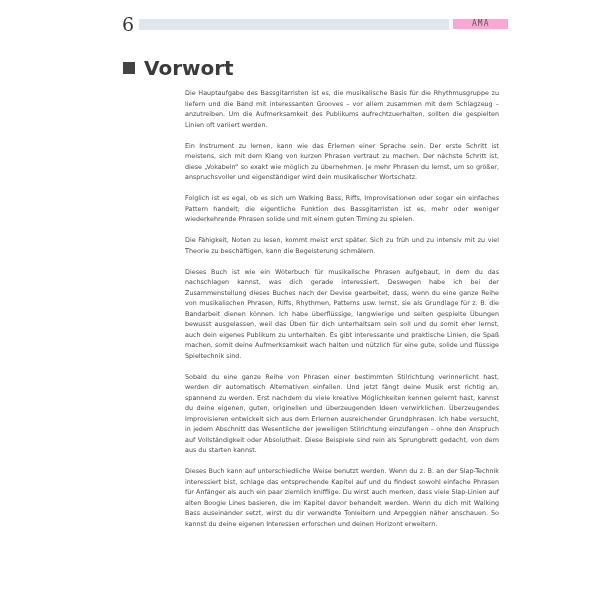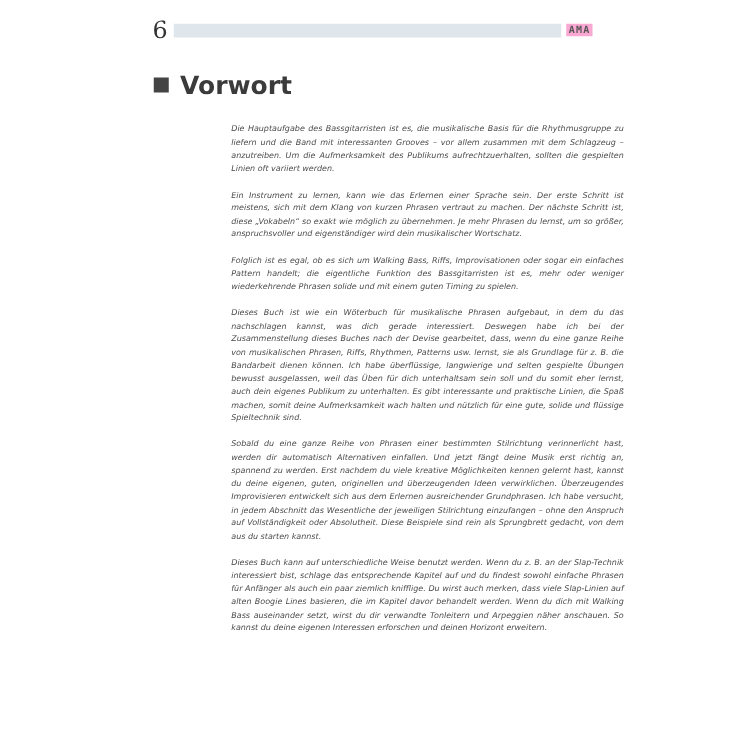--- a/index.html
+++ b/index.html
@@ -1,39 +1,40 @@
 <!DOCTYPE html>
 <html><head>
   <meta charset="utf-8">
   <style>
     html, body { margin: 0; padding: 0; background: #ffffff; }
     body { width: 600px; height: 600px; position: relative; overflow: hidden; font-family: "DejaVu Sans", sans-serif; color: #3a3a3a; }
     .header { position: absolute; top: 14px; left: 122px; width: 360px; height: 20px; }
     .page-num { position: absolute; left: 0; top: 0; font-family: "DejaVu Serif", serif; font-size: 19px; color: #333; line-height: 20px; }
     .hbar { position: absolute; left: 17px; top: 5px; width: 310px; height: 11px; background: #dfe6ec; }
-    .logo { position: absolute; left: 331px; top: 5px; font-family: "DejaVu Sans Mono", monospace; font-size: 8px; font-weight: bold; letter-spacing: 1px; color: #555; background: #f9a8d4; padding: 0 2px; line-height: 10px; }
+    .logo { position: absolute; left: 331px; top: 5px; font-family: "DejaVu Sans Mono", monospace; font-size: 8px; font-weight: normal; letter-spacing: 1px; color: #555; background: #f9a8d4; padding: 0 19px; line-height: 10px; }
     .title { position: absolute; left: 123px; top: 56px; font-size: 20px; font-weight: bold; color: #3b3b3b; line-height: 24px; display: flex; align-items: center; }
     .title .sq { display: inline-block; width: 12px; height: 12px; background: #444; margin-right: 9px; }
-    .body { position: absolute; left: 185px; top: 98px; width: 314px; font-size: 6.4px; line-height: 10.5px; color: #4a4a4a; text-align: justify; font-style: italic; }
+    .body { position: absolute; left: 185px; top: 88px; width: 314px; font-size: 6.4px; line-height: 10.5px; color: #4a4a4a; text-align: justify; }
     .body p { margin: 0 0 10.5px 0; }
   </style>
 </head>
 <body>
 
 <div class="header">
   <span class="page-num">6</span>
   <div class="hbar"></div>
   <span class="logo">AMA</span>
 </div>
 
 <div class="title">
   <span class="sq"></span>
   <span>Vorwort</span>
 </div>
 
 <div class="body">
   <p>Die Hauptaufgabe des Bassgitarristen ist es, die musikalische Basis für die Rhythmusgruppe zu liefern und die Band mit interessanten Grooves – vor allem zusammen mit dem Schlagzeug – anzutreiben. Um die Aufmerksamkeit des Publikums aufrechtzuerhalten, sollten die gespielten Linien oft variiert werden.</p>
   <p>Ein Instrument zu lernen, kann wie das Erlernen einer Sprache sein. Der erste Schritt ist meistens, sich mit dem Klang von kurzen Phrasen vertraut zu machen. Der nächste Schritt ist, diese „Vokabeln“ so exakt wie möglich zu übernehmen. Je mehr Phrasen du lernst, um so größer, anspruchsvoller und eigenständiger wird dein musikalischer Wortschatz.</p>
   <p>Folglich ist es egal, ob es sich um Walking Bass, Riffs, Improvisationen oder sogar ein einfaches Pattern handelt; die eigentliche Funktion des Bassgitarristen ist es, mehr oder weniger wiederkehrende Phrasen solide und mit einem guten Timing zu spielen.</p>
+  <p>Die Fähigkeit, Noten zu lesen, kommt meist erst später. Sich zu früh und zu intensiv mit zu viel Theorie zu beschäftigen, kann die Begeisterung schmälern.</p>
   <p>Dieses Buch ist wie ein Wöterbuch für musikalische Phrasen aufgebaut, in dem du das nachschlagen kannst, was dich gerade interessiert. Deswegen habe ich bei der Zusammenstellung dieses Buches nach der Devise gearbeitet, dass, wenn du eine ganze Reihe von musikalischen Phrasen, Riffs, Rhythmen, Patterns usw. lernst, sie als Grundlage für z. B. die Bandarbeit dienen können. Ich habe überflüssige, langwierige und selten gespielte Übungen bewusst ausgelassen, weil das Üben für dich unterhaltsam sein soll und du somit eher lernst, auch dein eigenes Publikum zu unterhalten. Es gibt interessante und praktische Linien, die Spaß machen, somit deine Aufmerksamkeit wach halten und nützlich für eine gute, solide und flüssige Spieltechnik sind.</p>
   <p>Sobald du eine ganze Reihe von Phrasen einer bestimmten Stilrichtung verinnerlicht hast, werden dir automatisch Alternativen einfallen. Und jetzt fängt deine Musik erst richtig an, spannend zu werden. Erst nachdem du viele kreative Möglichkeiten kennen gelernt hast, kannst du deine eigenen, guten, originellen und überzeugenden Ideen verwirklichen. Überzeugendes Improvisieren entwickelt sich aus dem Erlernen ausreichender Grundphrasen. Ich habe versucht, in jedem Abschnitt das Wesentliche der jeweiligen Stilrichtung einzufangen – ohne den Anspruch auf Vollständigkeit oder Absolutheit. Diese Beispiele sind rein als Sprungbrett gedacht, von dem aus du starten kannst.</p>
   <p>Dieses Buch kann auf unterschiedliche Weise benutzt werden. Wenn du z. B. an der Slap-Technik interessiert bist, schlage das entsprechende Kapitel auf und du findest sowohl einfache Phrasen für Anfänger als auch ein paar ziemlich knifflige. Du wirst auch merken, dass viele Slap-Linien auf alten Boogie Lines basieren, die im Kapitel davor behandelt werden. Wenn du dich mit Walking Bass auseinander setzt, wirst du dir verwandte Tonleitern und Arpeggien näher anschauen. So kannst du deine eigenen Interessen erforschen und deinen Horizont erweitern.</p>
 </div>
 
 </body></html>

